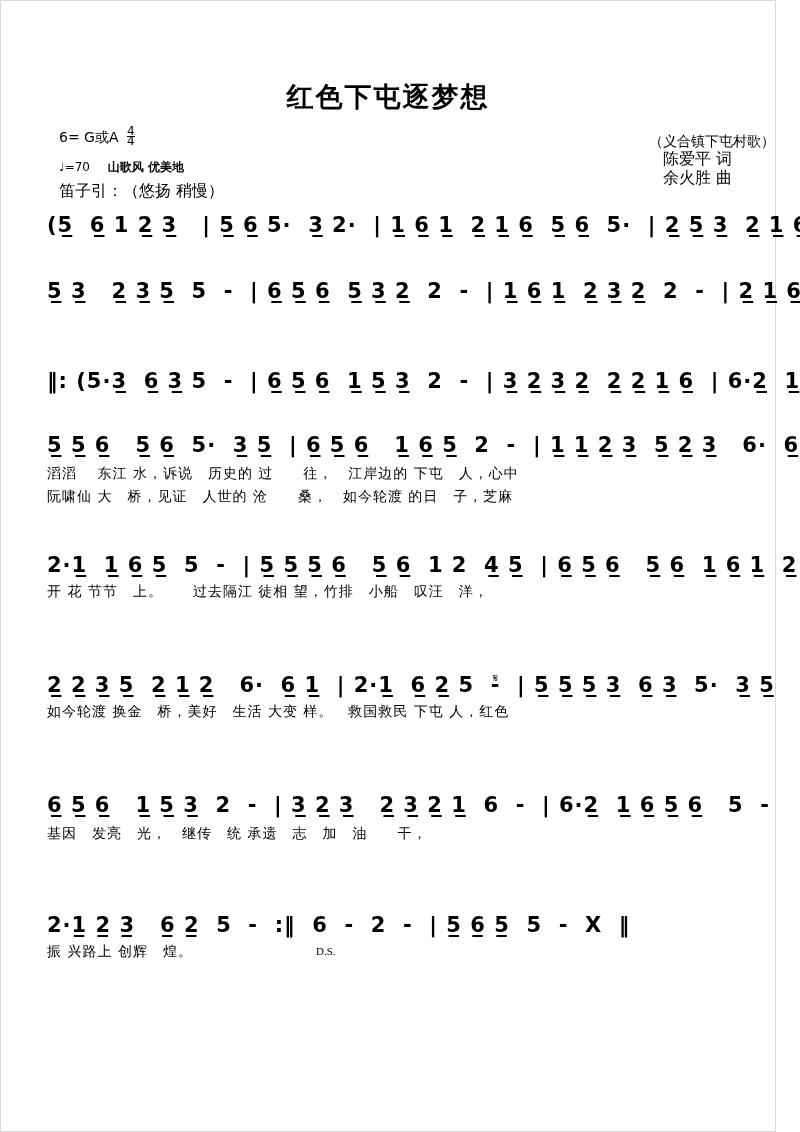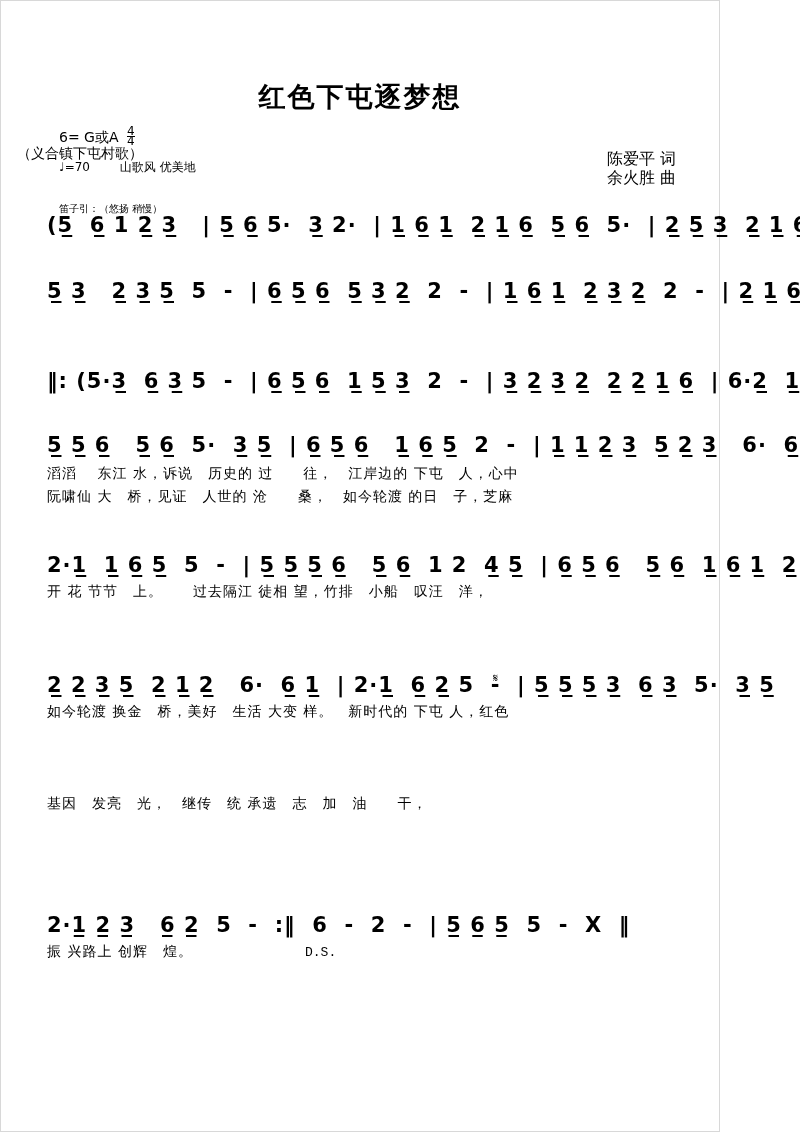--- a/index.html
+++ b/index.html
@@ -6,36 +6,36 @@
   body{
     width:800px;height:1132px;
     background:#ffffff;
     font-family:"Liberation Serif", serif;
     color:#000;
     position:relative;
     overflow:hidden;
   }
   .sheet{
     position:absolute;
-    left:0;top:0;width:720px;height:1132px;
+    left:0;top:0;width:776px;height:1132px;
     border:1px solid #d8d8d8;
     box-sizing:border-box;
   }
   .title{
     text-align:center;
     font-size:27px;
     font-weight:bold;
     letter-spacing:2px;
     margin-top:78px;
     font-family:"DejaVu Sans", sans-serif;
   }
   .subtitle{
-    text-align:left;
+    text-align:right;
     font-size:14px;
-    margin-top:30px;
+    margin-top:18px;
     font-family:"DejaVu Sans", sans-serif;
     padding-left:16px;
   }
   .meta-left{
     position:absolute;
     left:58px;top:126px;
     font-size:13px;
     line-height:20px;
     font-family:"DejaVu Sans", sans-serif;
   }
@@ -44,22 +44,22 @@
     display:inline-block;
     vertical-align:-3px;
     line-height:9px;
     font-size:12px;
     text-align:center;
     margin-left:4px;
   }
   .timesig span{display:block;}
   .timesig .den{border-top:1px solid #000;padding-top:0px;}
   .tempo{margin-top:10px;font-size:12px;}
-  .tempo .style{margin-left:26px;}
-  .intro{margin-top:22px;font-size:10px;}
+  .tempo .style{margin-left:14px;font-weight:bold;}
+  .intro{margin-top:4px;font-size:16px;}
   .meta-right{
     position:absolute;
     right:43px;top:148px;
     font-size:16px;
     line-height:19px;
     text-align:right;
     font-family:"DejaVu Sans", sans-serif;
   }
   
   .system{
@@ -135,28 +135,29 @@
     <div class="lyric2">阮啸仙 大　桥，见证　人世的 沧　　桑，　如今轮渡 的日　子，芝麻</div>
   </div>
 
   <div class="system" style="top:552px">
     <div class="notes">2·1̲  1̲ 6̲ 5̲  5  -  | 5̲ 5̲ 5̲ 6̲   5̲ 6̲  1 2  4̲ 5̲  | 6̲ 5̲ 6̲   5̲ 6̲  1̲ 6̲ 1̲  2̲ 3̲  2̲</div>
     <div class="lyric2">开 花 节节　上。　　过去隔江 徒相 望，竹排　小船　叹汪　洋，</div>
   </div>
 
   <div class="system" style="top:672px">
     <div class="notes">2̲ 2̲ 3̲ 5̲  2̲ 1̲ 2̲   6·  6̲ 1̲  | 2·1̲  6̲ 2̲ 5  -  | 5̲ 5̲ 5̲ 3̲  6̲ 3̲  5·  3̲ 5̲</div>
-    <div class="lyric2">如今轮渡 换金　桥，美好　生活 大变 样。　新时代的 下屯 人，红色</div>
+    <div class="lyric2">如今轮渡 换金　桥，美好　生活 大变 样。　救国救民 下屯 人，红色</div>
   </div>
 
   <div class="system" style="top:792px">
+    <div class="notes">6̲ 5̲ 6̲   1̲ 5̲ 3̲  2  -  | 3̲ 2̲ 3̲   2̲ 3̲ 2̲ 1̲  6  -  | 6·2̲  1̲ 6̲ 5̲ 6̲   5  -</div>
     <div class="lyric">基因　发亮　光，　继传　统 承遗　志　加　油　　干，</div>
   </div>
 
   <div class="system" style="top:912px">
     <div class="notes">2·1̲ 2̲ 3̲   6̲ 2̲  5  -  :‖  6  -  2  -  | 5̲ 6̲ 5̲  5  -  X  ‖</div>
     <div class="lyric2">振 兴路上 创辉　煌。</div>
   </div>
 
-  <div style="position:absolute;left:304px;top:944px;font-size:13px;font-family:Liberation Mono, monospace;">D.S.</div>
+  <div style="position:absolute;left:315px;top:944px;font-size:11px;font-family:Liberation Serif, serif;">D.S.</div>
   <div style="position:absolute;left:492px;top:670px;font-size:12px;font-family:'DejaVu Sans',sans-serif;">𝄋</div>
 
 </div>
 
 </body></html>

